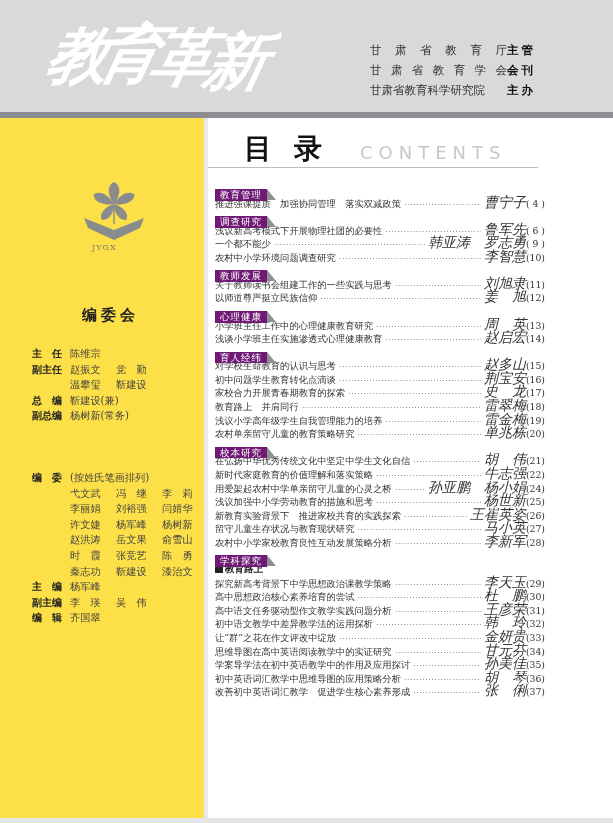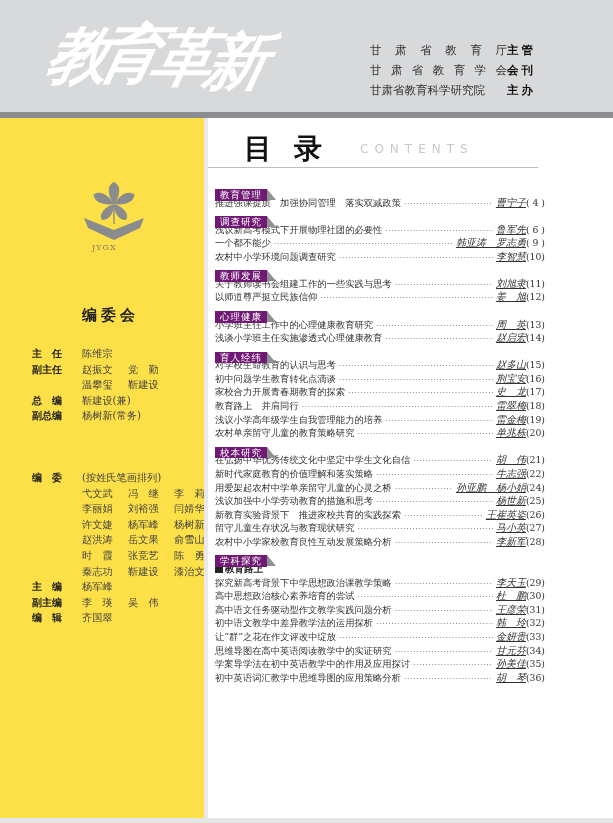--- a/index.html
+++ b/index.html
@@ -17,43 +17,43 @@
     .header-rule { position: absolute; left: 0; top: 112px; width: 613px; height: 6px; background: #8c8d90; }
 
     
     .sidebar { position: absolute; left: 0; top: 118px; width: 204px; height: 700px; background: #fde047; }
     .sidebar-edge { position: absolute; left: 204px; top: 118px; width: 4px; height: 700px; background: #e8e9ea; }
     .logo { position: absolute; left: 78px; top: 56px; width: 72px; height: 72px; }
     .logo-caption { position: absolute; left: 92px; top: 125px; font-size: 8px; color: #777; letter-spacing: 1px; font-family: "DejaVu Serif", serif; }
     .committee-title { position: absolute; left: 82px; top: 188px; font-size: 15px; font-weight: bold; letter-spacing: 4px; color: #222; }
 
     .staff { position: absolute; left: 32px; font-size: 10.2px; line-height: 15.6px; }
-    .staff .line { display: flex; height: 15.6px; gap: 12px; }
+    .staff .line { display: flex; height: 15.6px; }
     .staff .role { width: 38px; font-family: "DejaVu Sans", sans-serif; font-weight: bold; color: #222; font-size: 10px; }
     .staff .names { color: #444; display: flex; }
     .staff .names span { width: 46px; white-space: nowrap; }
     .staff .note { color: #444; }
 
     
     .main { position: absolute; left: 208px; top: 118px; width: 398px; height: 698px; background: #fff; }
     .toc-title { position: absolute; left: 36px; top: 12px; font-size: 28px; font-weight: bold; color: #111; letter-spacing: 22px; font-family: Liberation Sans, sans-serif; }
-    .toc-sub { position: absolute; left: 152px; top: 24px; font-family: "DejaVu Sans", sans-serif; font-size: 12px; color: #c8c8c8; letter-spacing: 6px; }
+    .toc-sub { position: absolute; left: 152px; top: 24px; font-family: "DejaVu Sans", sans-serif; font-size: 18px; color: #c8c8c8; letter-spacing: 6px; }
     .toc-rule { position: absolute; left: 0; top: 49px; width: 330px; height: 1px; background: #bdbdbd; }
 
     .toc { position: absolute; left: 7px; top: 64px; width: 330px; }
     .section-tag { position: relative; height: 11.5px; margin-top: 1px; margin-bottom: 1px; }
     .section-tag .tag { display: inline-block; height: 11.5px; background: #701a75; color: #fff; font-family: "DejaVu Sans", sans-serif; font-size: 9.5px; line-height: 11.5px; padding: 0 5px 0 5px; letter-spacing: 1px; position: relative; }
     .section-tag .tag::after { content: ""; position: absolute; right: -9px; top: 0; border-left: 9px solid #8f9093; border-top: 11.5px solid transparent; }
     .subsection { font-family: "DejaVu Sans", sans-serif; font-weight: bold; font-size: 9.5px; height: 13.6px; line-height: 13.6px; color: #222; display: flex; align-items: center; }
     .subsection .sq { display: inline-block; width: 8px; height: 8px; background: #222; margin-right: 2px; }
     .entry { display: flex; align-items: baseline; height: 13.6px; line-height: 13.6px; font-size: 9.3px; color: #333; white-space: nowrap; }
     .entry .title { flex: 0 0 auto; }
     .entry .dots { flex: 1 1 auto; overflow: hidden; color: #555; letter-spacing: 0.5px; margin: 0 3px; font-size: 8px; }
     .entry .dots::before { content: "·································································································································"; }
-    .entry .author { flex: 0 0 auto; font-style: italic; font-size: 10px; color: #333; text-decoration: underline; }
+    .entry .author { flex: 0 0 auto; font-style: italic; font-size: 14px; color: #333; }
     .entry .page { flex: 0 0 auto; font-size: 9.3px; }
 
     .bottom-band { position: absolute; left: 0; top: 818px; width: 613px; height: 5px; background: #e4e5e6; }
   </style>
 </head>
 <body>
 
 <div class="header">
   <div class="masthead">
     <span style="left:0;top:2px;">教</span>
@@ -404,16 +404,22 @@
         <span class="dots"></span>
         <span class="author">孙美佳</span>
         <span class="page">(35)</span>
       </div>
       <div class="entry">
         <span class="title">初中英语词汇教学中思维导图的应用策略分析</span>
         <span class="dots"></span>
         <span class="author">胡　琴</span>
         <span class="page">(36)</span>
       </div>
+      <div class="entry">
+        <span class="title">改善初中英语词汇教学　促进学生核心素养形成</span>
+        <span class="dots"></span>
+        <span class="author">张　俐</span>
+        <span class="page">(37)</span>
+      </div>
     </div>
 </div>
 
 <div class="bottom-band"></div>
 
 </body></html>

